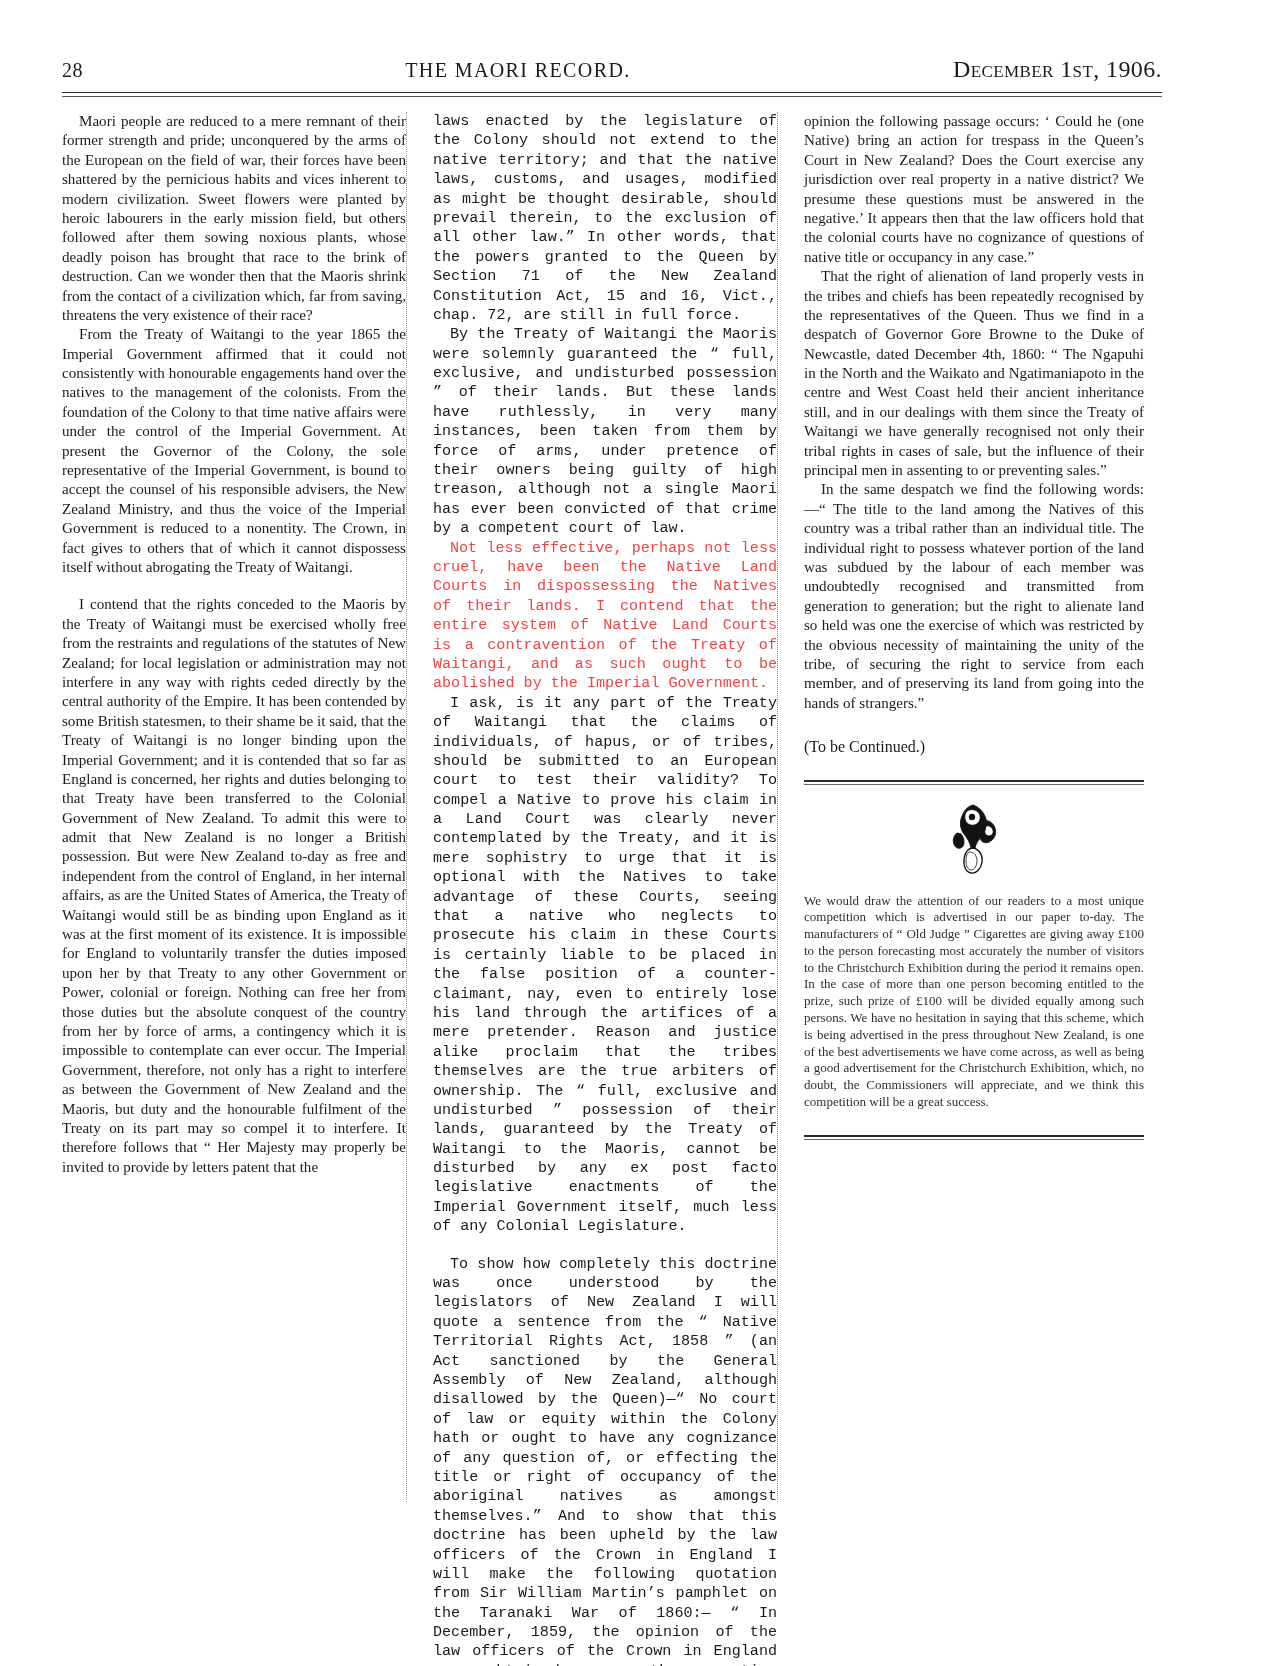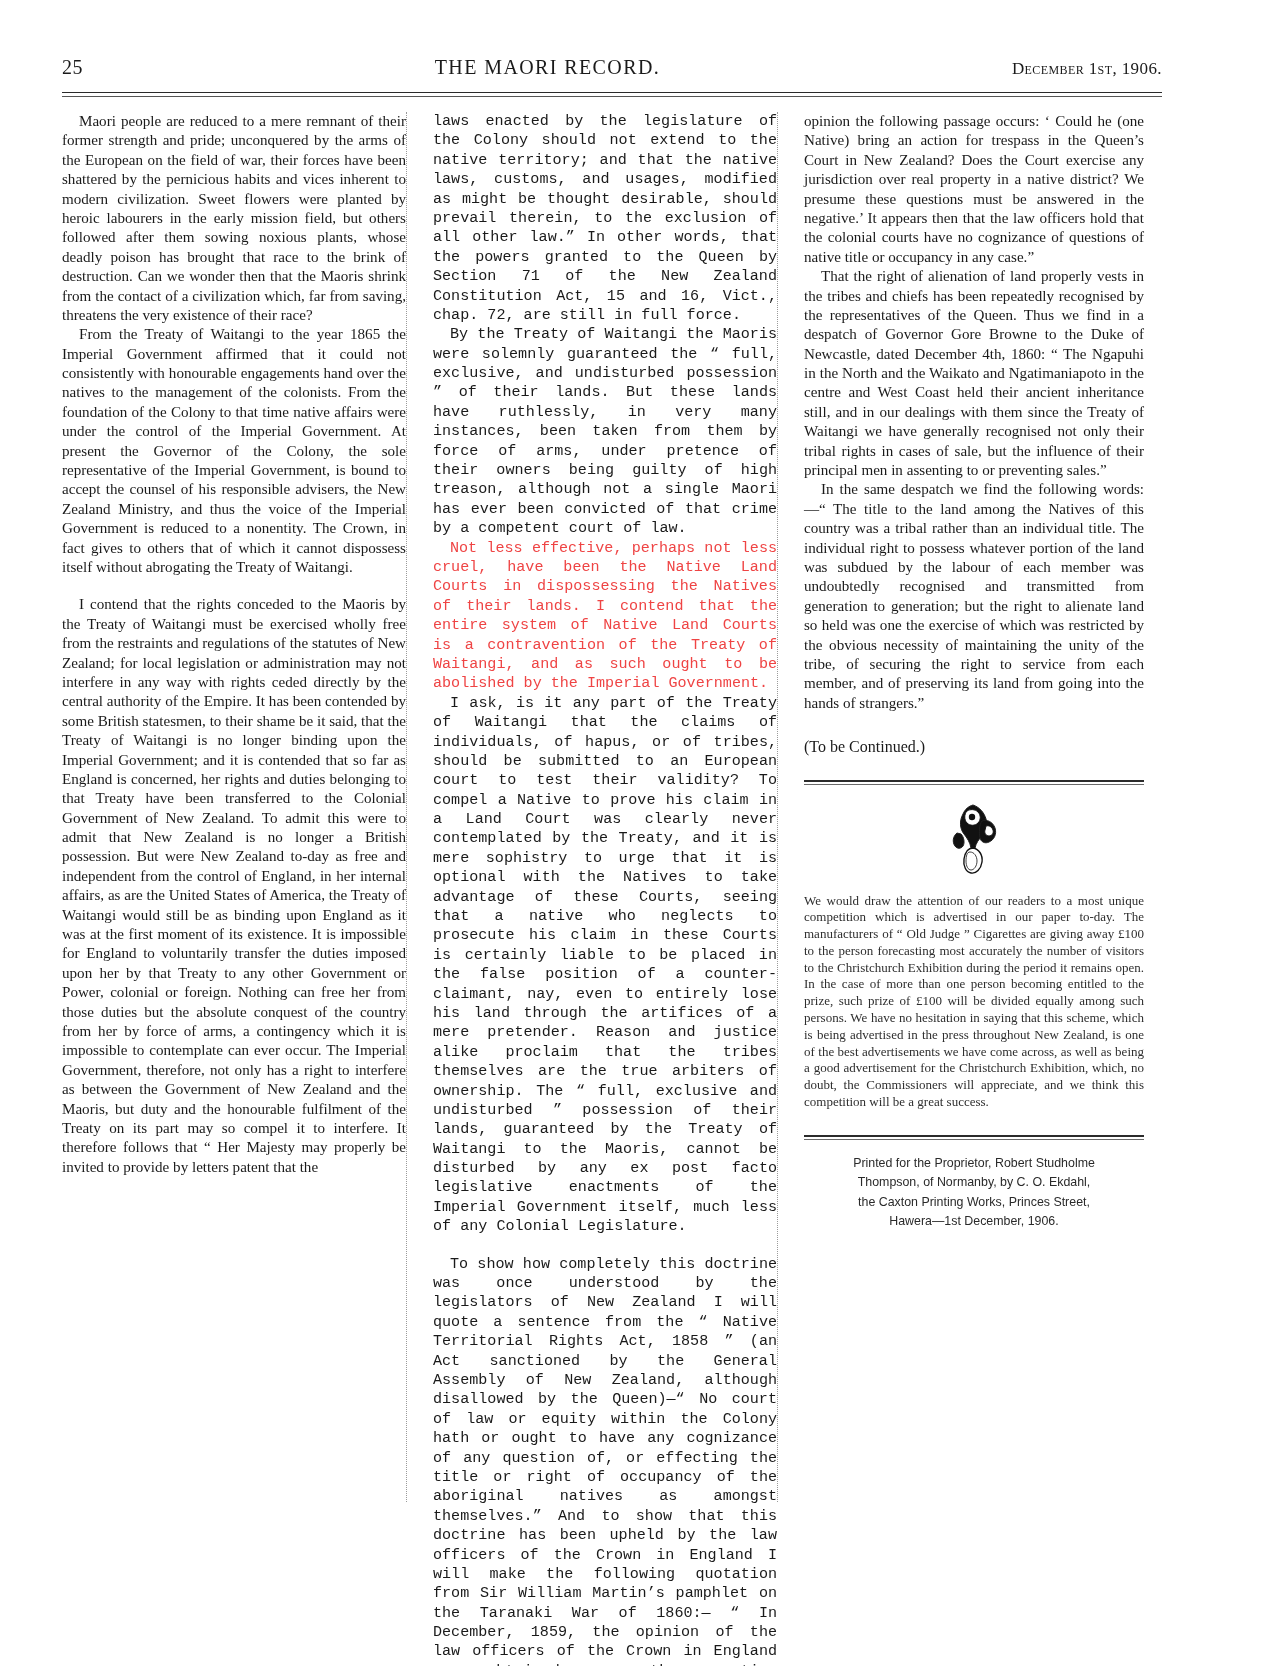--- a/index.html
+++ b/index.html
@@ -35,21 +35,21 @@
   }
   .header .folio {
     font-size: 20px;
     letter-spacing: 0.5px;
   }
   .header .title {
     letter-spacing: 1.4px;
     font-size: 20px;
   }
   .header .date {
-    font-size: 17px;
+    font-size: 24px;
     letter-spacing: 0.4px;
   }
   .smallcaps {
     font-variant: small-caps;
   }
   .rule-top {
     position: absolute;
     left: 62px;
     top: 92px;
     width: 1100px;
@@ -142,21 +142,21 @@
     text-indent: 0;
     color: #2e2e2e;
   }
 </style>
 </head>
 <body>
 
 <div class="page">
 
   <div class="header">
-    <div class="folio">25</div>
+    <div class="folio">28</div>
     <div class="title">THE  MAORI  RECORD.</div>
     <div class="date smallcaps">December 1st, 1906.</div>
   </div>
 
   <div class="rule-top"></div>
 
   <div class="cols">
 
     <div class="col c1">
       <p>Maori people are reduced to a mere remnant of their former strength and pride; unconquered by the arms of the European on the field of war, their forces have been shattered by the pernicious habits and vices inherent to modern civilization. Sweet flowers were planted by heroic labourers in the early mission field, but others followed after them sowing noxious plants, whose deadly poison has brought that race to the brink of destruction. Can we wonder then that the Maoris shrink from the contact of a civilization which, far from saving, threatens the very existence of their race?</p>
@@ -197,22 +197,16 @@
             <path d="M27 49 C31 49 34 53 34 58 C34 63 31 67 28 67 C25 67 23 63 23 58 C23 53 24 49 27 49 Z" fill="#fff" stroke="#111" stroke-width="0.8"></path>
             <path d="M14 30 C10 33 9 39 12 43 C14 46 18 46 20 43 C22 40 21 34 18 31 Z" fill="#111"></path>
           </g>
         </svg>
       </div>
 
       <p class="promo">We would draw the attention of our readers to a most unique competition which is advertised in our paper to-day. The manufacturers of “ Old Judge ” Cigarettes are giving away £100 to the person forecasting most accurately the number of visitors to the Christchurch Exhibition during the period it remains open. In the case of more than one person becoming entitled to the prize, such prize of £100 will be divided equally among such persons. We have no hesitation in saying that this scheme, which is being advertised in the press throughout New Zealand, is one of the best advertisements we have come across, as well as being a good advertisement for the Christchurch Exhibition, which, no doubt, the Commissioners will appreciate, and we think this competition will be a great success.</p>
 
       <div class="footer-rule"></div>
 
-      <div class="imprint">
-        <div>Printed for the Proprietor, Robert Studholme</div>
-        <div>Thompson, of Normanby, by C. O. Ekdahl,</div>
-        <div>the Caxton Printing Works, Princes Street,</div>
-        <div>Hawera—1st December, 1906.</div>
-      </div>
     </div>
 
   </div>
 </div>
 
 </body></html>

